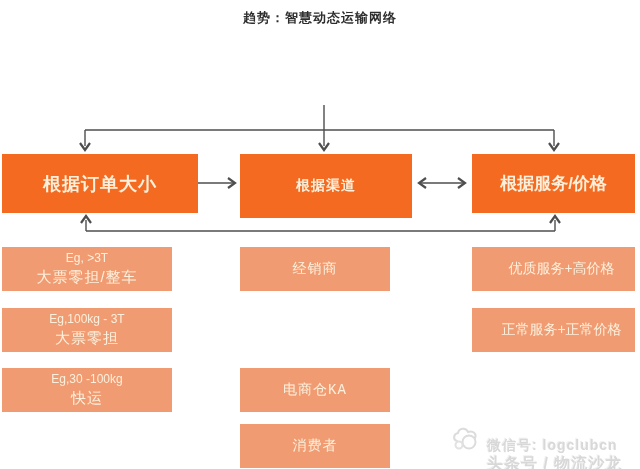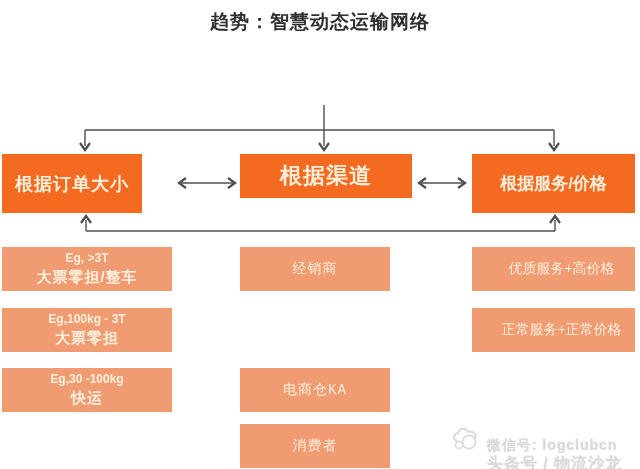--- a/index.html
+++ b/index.html
@@ -2,41 +2,41 @@
 <html style="--color-primary: #F36A20; --color-secondary: #F19B72; --color-box_text: #FBF0DC; --color-title_text: #2E2E2E; --color-arrow: #4E4E4E; --color-watermark: #D8D8D8;"><head>
 <meta charset="utf-8">
 <style>
   html,body{margin:0;padding:0;background:#ffffff;}
   .canvas{
     position:relative;width:640px;height:469px;background:#ffffff;overflow:hidden;
     font-family:"Liberation Sans","DejaVu Sans",sans-serif;
   }
   .title{
     position:absolute;top:9px;left:0;width:100%;text-align:center;
-    font-size:19px;font-weight:bold;letter-spacing:1px;color:var(--color-title_text,#2e2e2e);
+    font-size:13px;font-weight:bold;letter-spacing:1px;color:var(--color-title_text,#2e2e2e);
   }
   svg.connectors{position:absolute;left:0;top:0;width:640px;height:469px;}
   .ln path{stroke:var(--color-arrow,#4e4e4e);stroke-width:1.4;fill:none;}
   .ln path.head{stroke-width:2.2;}
   .box{
     position:absolute;display:flex;align-items:center;justify-content:center;
     text-align:center;box-sizing:border-box;
   }
   .primary{
     background:var(--color-primary,#f36a20);color:var(--color-box_text,#fbf0dc);
     font-weight:bold;
   }
   .light{
     background:var(--color-secondary,#f19b72);color:var(--color-box_text,#fbf0dc);
   }
   #root-node{left:239px;top:45px;width:171px;height:60px;font-size:17px;letter-spacing:3px;}
-  #l2-left{left:2px;top:154px;width:140px;height:59px;font-size:18px;letter-spacing:1px;}
-  #l2-mid{left:240px;top:154px;width:172px;height:44px;font-size:22px;letter-spacing:1px;}
+  #l2-left{left:2px;top:154px;width:196px;height:59px;font-size:18px;letter-spacing:1px;}
+  #l2-mid{left:240px;top:154px;width:172px;height:64px;font-size:14px;letter-spacing:1px;}
   #l2-right{left:472px;top:154px;width:163px;height:59px;font-size:17px;}
-  .col-left{left:2px;width:170px;height:44px;font-weight:bold;}
+  .col-left{left:2px;width:170px;height:44px;}
   .col-mid{left:240px;width:150px;height:44px;font-size:14px;letter-spacing:1px;font-family:Liberation Mono, monospace;}
   .col-right{left:472px;width:163px;height:44px;font-size:14px;padding-left:16px;}
   .row-a{top:247px;}
   .row-b{top:308px;}
   .row-c{top:368px;}
   .row-d{top:424px;}
   .two-line{flex-direction:column;line-height:1.3;}
   .ln1{font-size:12px;}
   .ln2{font-size:15px;letter-spacing:1px;}
   .wm{

